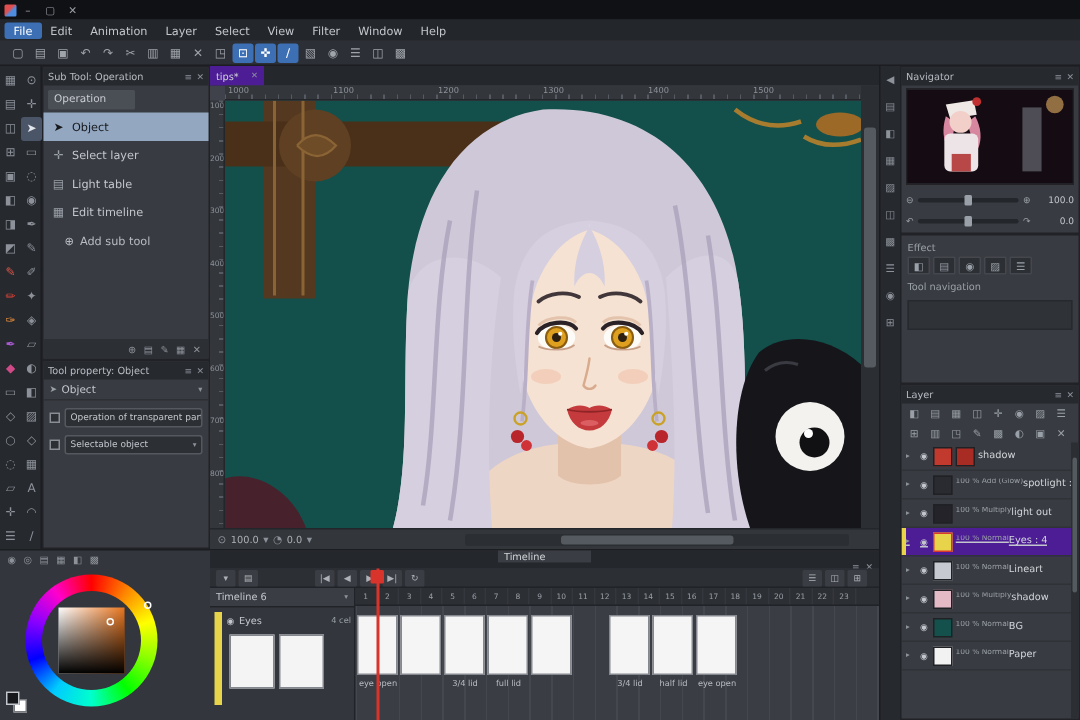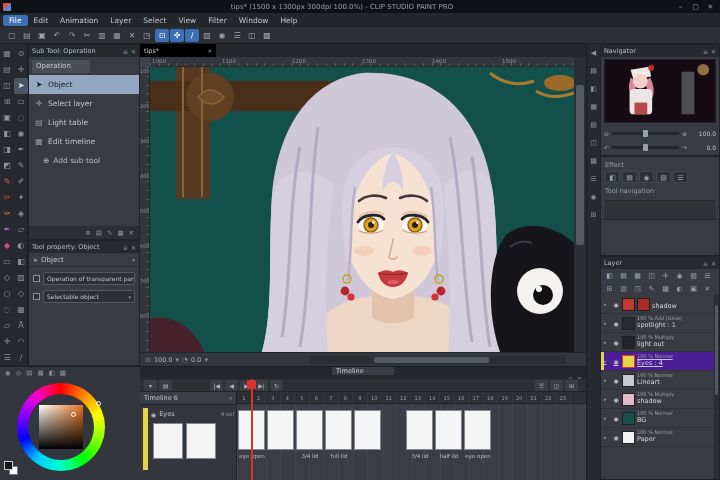--- a/index.html
+++ b/index.html
@@ -65,21 +65,21 @@
 .cw-sq{position:absolute;left:39px;top:38px;width:44px;height:44px;background:linear-gradient(to top,#000,rgba(0,0,0,0)),linear-gradient(to right,#fff,#e8751e);}
 .cw-sq-marker{position:absolute;right:7px;top:7px;width:5px;height:5px;border:1px solid #fff;border-radius:50%;}
 .cw-hue-marker{position:absolute;left:96px;top:34px;width:5px;height:5px;border:1px solid #fff;border-radius:50%;}
 .cw-swatches{position:absolute;left:4px;bottom:4px;width:20px;height:15px;}
 .sw-main{position:absolute;left:0;top:0;width:9px;height:9px;background:#16181c;border:1px solid #c3c6cc;z-index:2;}
 .sw-sub{position:absolute;left:5px;top:5px;width:9px;height:9px;background:#fff;border:1px solid #76797e;}
 
 
 #canvas-region{position:absolute;left:140px;top:44px;width:446px;height:322px;background:#3f424a;}
 .cv-tabs{position:absolute;left:0;top:0;right:0;height:13px;background:#24272c;display:flex;}
-.cv-tab{width:76px;height:13px;background:#000000;font-size:6.5px;color:#d0d3d8;display:flex;align-items:center;gap:3px;padding:0 4px;}
+.cv-tab{width:36px;height:13px;background:#4c1d95;font-size:6.5px;color:#d0d3d8;display:flex;align-items:center;gap:3px;padding:0 4px;}
 .cv-tab .x{margin-left:auto;font-size:5.5px;color:#8d929a;}
 .h-ruler{position:absolute;left:10px;top:13px;right:12px;height:10px;background-color:#33363b;border-bottom:1px solid #23262a;display:flex;overflow:hidden;background-image:repeating-linear-gradient(to right,#565b63 0 1px,transparent 1px 8.8px);background-size:100% 3px;background-position:0 100%;background-repeat:no-repeat;}
 .h-num{width:70px;flex:none;font-size:5.5px;color:#8d929a;line-height:9px;padding-left:2px;}
 .v-ruler{position:absolute;left:0;top:23px;width:10px;bottom:14px;background-color:#33363b;border-right:1px solid #23262a;display:flex;flex-direction:column;overflow:hidden;background-image:repeating-linear-gradient(to bottom,#565b63 0 1px,transparent 1px 8.8px);background-size:3px 100%;background-position:100% 0;background-repeat:no-repeat;}
 .v-num{height:35px;flex:none;font-size:5px;color:#8d929a;padding-top:1px;}
 .artwork{position:absolute;left:10px;top:23px;width:424px;height:285px;overflow:hidden;}
 .artwork svg{display:block;width:100%;height:100%;}
 .v-scroll{position:absolute;right:0;top:13px;width:12px;bottom:14px;background:#2b2e33;}
 .v-thumb{position:absolute;left:2px;right:2px;top:28px;height:160px;background:#555a61;border-radius:2px;}
 .cv-status{position:absolute;left:0;bottom:0;right:0;height:14px;background:#33363b;border-top:1px solid #23262a;display:flex;align-items:center;gap:3px;padding-left:5px;font-size:6.5px;color:#aeb2b8;}
@@ -136,34 +136,33 @@
 .ly-toolbar{display:flex;gap:1px;padding:1px 2px 0;}
 .ly-tb{width:13px;height:12px;line-height:12px;text-align:center;font-size:7px;color:#9aa0a8;}
 .ly-list{position:absolute;left:0;top:38px;right:5px;bottom:0;overflow:hidden;}
 .ly-row{height:19px;display:flex;align-items:center;gap:2px;padding-left:3px;border-bottom:1px solid #2f3237;position:relative;}
 .ly-row.selected{background:#4c1d95;text-decoration:underline;}
 .ly-marker{position:absolute;left:0;top:0;bottom:0;width:3px;}
 .ly-arrow{width:6px;font-size:5px;color:#8d929a;flex:none;}
 .ly-eye{width:8px;font-size:6px;color:#c3c6cc;text-align:center;flex:none;}
 .ly-thumb{width:13px;height:13px;border:1px solid #1f2125;flex:none;}
 .ly-thumb2{width:13px;height:13px;border:1px solid #1f2125;flex:none;display:none;}
-.ly-text{display:flex;flex-direction:column;line-height:1.15;overflow:hidden;}
+.ly-text{display:flex;line-height:1.15;overflow:hidden;}
 .ly-blend{font-size:5px;color:#9aa0a7;height:6px;white-space:nowrap;}
 .ly-name{font-size:6.5px;color:#d2d5da;white-space:nowrap;}
 .ly-scroll{position:absolute;right:0;top:38px;width:5px;bottom:0;background:#2b2e33;}
 .ly-sthumb{position:absolute;left:1px;right:1px;top:10px;height:90px;background:#555a61;border-radius:2px;}
 </style>
 </head>
 <body>
 
 <div id="app">
 
   <div id="titlebar">
     <div class="tb-appicon"></div>
-    <div class="tb-title">tips* (1500 x 1300px 300dpi 100.0%) - CLIP STUDIO PAINT PRO</div>
     <div class="tb-ctrls">
       <div class="tb-ctrl">–</div>
       <div class="tb-ctrl">▢</div>
       <div class="tb-ctrl">✕</div>
     </div>
   </div>
 
   <div id="menubar">
 
   <div class="menu-item active">File</div>

